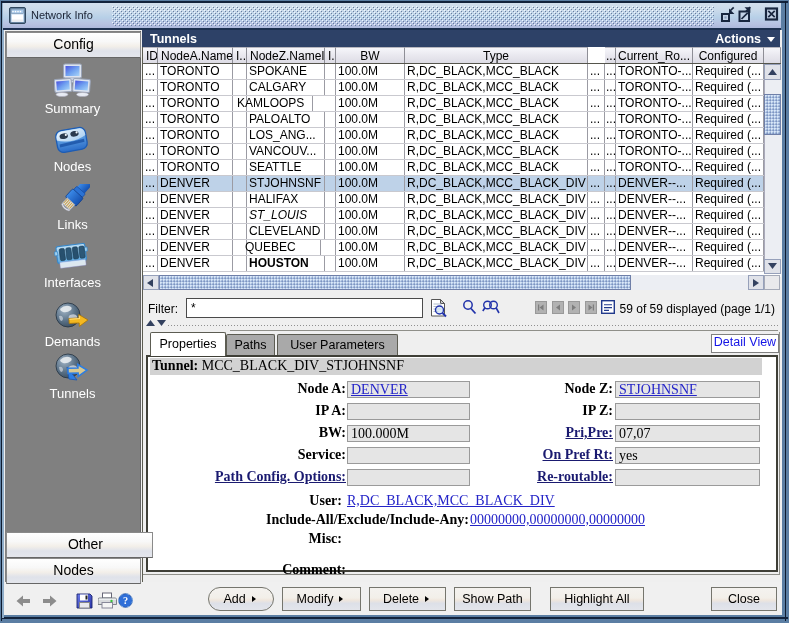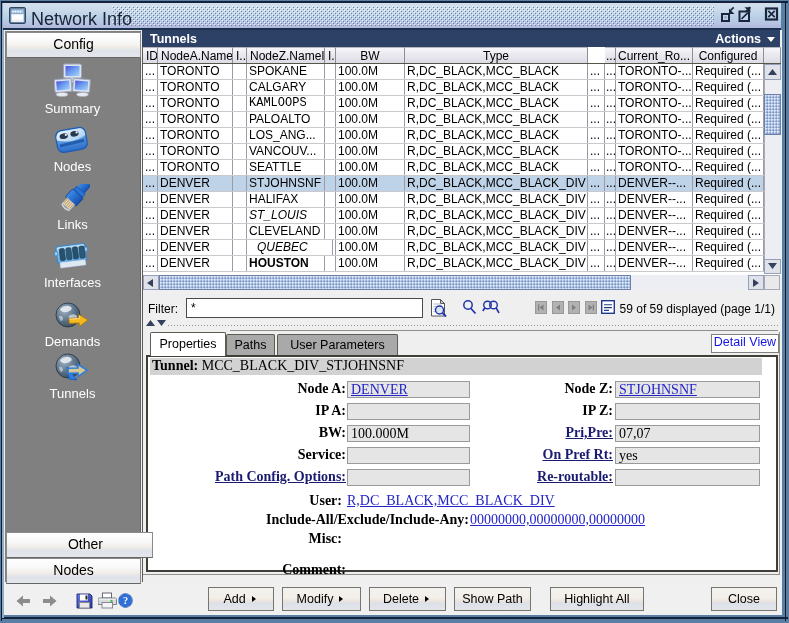--- a/index.html
+++ b/index.html
@@ -6,21 +6,21 @@
  font-family:"Liberation Sans", sans-serif;font-size:12px;}
 .abs{position:absolute;}
 #fr-top{left:1px;top:1px;right:1px;height:2px;background:#13233c;}
 #fr-left-d{left:1px;top:1px;width:1px;bottom:2px;background:#0d1a2e;}
 #fr-left-l{left:2px;top:3px;width:2px;bottom:5px;background:#8fadc9;}
 #fr-right-d{left:785px;top:1px;width:1px;bottom:2px;background:#0d1a2e;}
 #fr-bot-d{left:1px;bottom:4px;right:1px;height:2px;background:#13233c;}
 #title{left:3px;top:3px;width:778px;height:26px;
  background:linear-gradient(#d3dfed 0%,#c8d9ea 30%,#b7d0e7 55%,#b7c2e2 80%,#aab6da 100%);}
 #title-line{left:3px;top:28px;width:778px;height:2px;background:#1d3050;}
-#title-text{left:31px;top:9px;color:#1a2233;font-size:18px;}
+#title-text{left:31px;top:9px;color:#1a2233;font-size:11px;}
 #content{left:4px;top:30px;width:778px;height:585px;background:#f0f0f0;}
 #sidebar{left:5px;top:31px;width:135px;height:551px;background:#808080;}
 .sbtn{left:6px;width:133px;height:24px;text-align:center;line-height:23px;color:#000;
  font-size:14px;border:1px solid #8a8a8a;border-bottom-color:#666;
  background:linear-gradient(#ffffff 0%,#f8f8f8 35%,#f3efe9 55%,#dfe2ea 75%,#e4e6ec 100%);}
 .slab{left:5px;width:135px;text-align:center;color:#fff;font-size:13px;}
 #main{left:142px;top:31px;width:639px;height:551px;background:#efefef;border-left:1px solid #5c5c52;box-sizing:border-box;}
 #nbar{left:142px;top:30px;width:638px;height:17px;background:#2d4167;}
 #nbar b{position:absolute;left:8px;top:2px;color:#fff;font-size:12.5px;}
 #nbar .act{position:absolute;right:19px;top:2px;color:#fff;font-weight:bold;font-size:12.5px;}
@@ -157,21 +157,21 @@
     <span class="rc" style="left:262px;width:183px;padding-left:2px;">R,DC_BLACK,MCC_BLACK</span>
     <span class="rc" style="left:445px;width:17px;padding-left:2px;">...</span>
     <span class="rc" style="left:462px;width:11px;padding-left:1px;">...</span>
     <span class="rc" style="left:473px;width:77px;padding-left:2px;">TORONTO-...</span>
     <span class="rc" style="left:550px;width:71px;padding-left:2px;">Required (...</span>
   </div>
 <div class="abs row" style="top:96px;">
     <span class="rc" style="left:0px;width:15px;padding-left:2px;">...</span>
     <span class="rc" style="left:15px;width:75px;padding-left:2px;">TORONTO</span>
     <span class="rc" style="left:90px;width:14px;padding-left:2px;"></span>
-    <span class="rc" style="left:104px;width:78px;padding-left:2px;font-family:Liberation Mono, monospace;">KAMLOOPS</span>
+    <span class="rc" style="left:92px;width:78px;padding-left:2px;">KAMLOOPS</span>
     <span class="rc" style="left:182px;width:11px;padding-left:2px;"></span>
     <span class="rc" style="left:193px;width:69px;padding-left:2px;">100.0M</span>
     <span class="rc" style="left:262px;width:183px;padding-left:2px;">R,DC_BLACK,MCC_BLACK</span>
     <span class="rc" style="left:445px;width:17px;padding-left:2px;">...</span>
     <span class="rc" style="left:462px;width:11px;padding-left:1px;">...</span>
     <span class="rc" style="left:473px;width:77px;padding-left:2px;">TORONTO-...</span>
     <span class="rc" style="left:550px;width:71px;padding-left:2px;">Required (...</span>
   </div>
 <div class="abs row" style="top:112px;">
     <span class="rc" style="left:0px;width:15px;padding-left:2px;">...</span>
@@ -274,21 +274,21 @@
     <span class="rc" style="left:262px;width:183px;padding-left:2px;">R,DC_BLACK,MCC_BLACK_DIV</span>
     <span class="rc" style="left:445px;width:17px;padding-left:2px;">...</span>
     <span class="rc" style="left:462px;width:11px;padding-left:1px;">...</span>
     <span class="rc" style="left:473px;width:77px;padding-left:2px;">DENVER--...</span>
     <span class="rc" style="left:550px;width:71px;padding-left:2px;">Required (...</span>
   </div>
 <div class="abs row" style="top:240px;">
     <span class="rc" style="left:0px;width:15px;padding-left:2px;">...</span>
     <span class="rc" style="left:15px;width:75px;padding-left:2px;">DENVER</span>
     <span class="rc" style="left:90px;width:14px;padding-left:2px;"></span>
-    <span class="rc" style="left:112px;width:78px;padding-left:2px;font-style:italic;">QUEBEC</span>
+    <span class="rc" style="left:100px;width:78px;padding-left:2px;">QUEBEC</span>
     <span class="rc" style="left:182px;width:11px;padding-left:2px;"></span>
     <span class="rc" style="left:193px;width:69px;padding-left:2px;">100.0M</span>
     <span class="rc" style="left:262px;width:183px;padding-left:2px;">R,DC_BLACK,MCC_BLACK_DIV</span>
     <span class="rc" style="left:445px;width:17px;padding-left:2px;">...</span>
     <span class="rc" style="left:462px;width:11px;padding-left:1px;">...</span>
     <span class="rc" style="left:473px;width:77px;padding-left:2px;">DENVER--...</span>
     <span class="rc" style="left:550px;width:71px;padding-left:2px;">Required (...</span>
   </div>
 <div class="abs row" style="top:256px;">
     <span class="rc" style="left:0px;width:15px;padding-left:2px;">...</span>
@@ -546,18 +546,18 @@
 <path d="M1.5 6 h15.5 q1.5 0 1.5 1.5 v5 h-18.5 v-5 q0-1.5 1.5-1.5 z" fill="#d8dadd" stroke="#70767e" stroke-width="0.9"></path>
 <path d="M1 7.2 h17" stroke="#f4f6f8" stroke-width="1"></path>
 <rect x="4" y="10.5" width="10.5" height="5.5" fill="#f4f4f4" stroke="#889"></rect>
 <circle cx="13.5" cy="9" r="1.2" fill="#39c139"></circle>
 </svg>
 <svg class="abs" style="left:118px;top:593px;" width="15" height="15" viewBox="0 0 16 16">
 <circle cx="8" cy="8" r="7.3" fill="#2f6fd8" stroke="#1a4a9a" stroke-width="0.8"></circle>
 <circle cx="8" cy="8" r="7.3" fill="none" stroke="#88b4ee" stroke-width="1" stroke-dasharray="3 4"></circle>
 <text x="8" y="12" text-anchor="middle" font-family="Liberation Serif" font-size="11" font-weight="bold" fill="#fff">?</text>
 </svg>
-<div class="abs bbtn" style="left:208px;width:66px;">Add<span class="mtri"></span></div>
+<div class="abs bbtn" style="left:208px;width:66px;border-radius:12px;">Add<span class="mtri"></span></div>
 <div class="abs bbtn" style="left:282px;width:79px;">Modify<span class="mtri"></span></div>
 <div class="abs bbtn" style="left:369px;width:77px;">Delete<span class="mtri"></span></div>
 <div class="abs bbtn" style="left:454px;width:77px;">Show Path</div>
 <div class="abs bbtn" style="left:550px;width:94px;">Highlight All</div>
 <div class="abs bbtn" style="left:711px;width:66px;">Close</div>
 
 </body></html>

